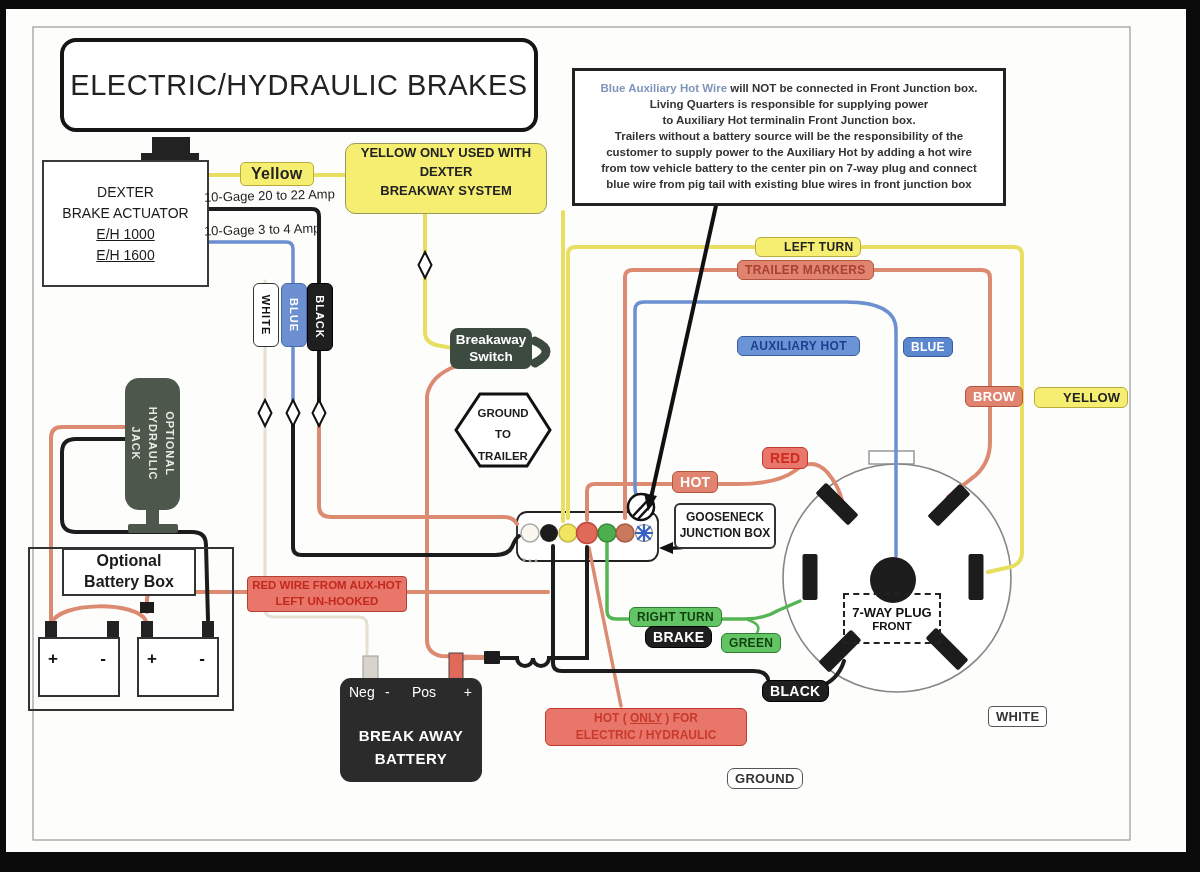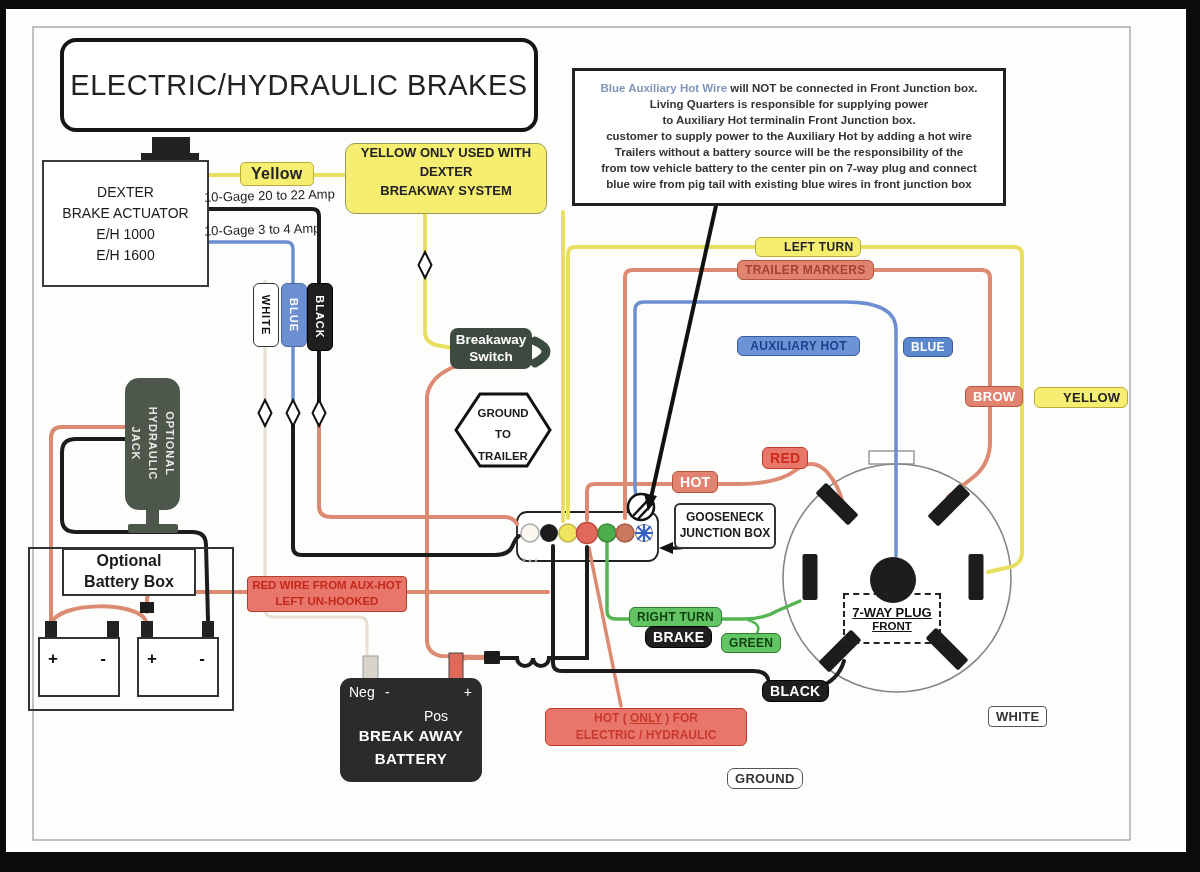--- a/index.html
+++ b/index.html
@@ -28,21 +28,21 @@
   .title-box{
     left:60px;top:38px;width:470px;height:86px;border:4px solid #151515;border-radius:16px;
     display:flex;align-items:center;justify-content:center;background:#fff;
     font-size:29px;color:#222;letter-spacing:.5px;
   }
   .dexter-box{
     left:42px;top:160px;width:163px;height:123px;border:2px solid #3a3a3a;background:#fff;
     display:flex;flex-direction:column;align-items:center;justify-content:center;
     font-size:14px;color:#1b1b1b;line-height:1.5;text-align:center;
   }
-  .dexter-box .u{}
+  .dexter-box .u{text-decoration:underline;}
   .yellow-only{
     left:345px;top:143px;width:200px;height:69px;background:#f5ee71;border:1.5px solid #9a9a58;
     border-radius:10px;display:flex;flex-direction:column;align-items:center;justify-content:flex-start;
     font-weight:bold;font-size:13px;color:#222;line-height:1.45;text-align:center;
   }
   .note-box{
     left:572px;top:68px;width:428px;height:132px;background:#fff;border:3px solid #222;
     display:flex;flex-direction:column;align-items:center;justify-content:center;
     font-weight:bold;font-size:11.5px;line-height:1.38;color:#333;text-align:center;
   }
@@ -104,21 +104,21 @@
   }
   .hot-only{
     left:545px;top:708px;width:200px;height:36px;background:#e8766a;border:1px solid #c0392b;
     border-radius:6px;display:flex;flex-direction:column;align-items:center;justify-content:center;
     font-weight:bold;font-size:12px;color:#c93a2d;line-height:1.4;text-align:center;
   }
   .hot-only .u{text-decoration:underline;}
   .sevenway{
     left:843px;top:593px;width:94px;height:47px;border:2.5px dashed #222;
     display:flex;flex-direction:column;align-items:center;justify-content:center;
-    font-weight:bold;color:#111;text-align:center;text-decoration:underline;
+    font-weight:bold;color:#111;text-align:center;
   }
   .sevenway .l1{font-size:13px;}
   .sevenway .l2{font-size:11.5px;}
   .gage{position:absolute;font-size:13px;color:#222;transform:rotate(-1.5deg);white-space:nowrap;}
   svg{position:absolute;left:0;top:0;}
 </style>
 </head>
 <body>
 
 <svg width="1200" height="872" viewBox="0 0 1200 872">
@@ -260,22 +260,22 @@
 <div class="abs yellow-only">
   <span>YELLOW ONLY USED WITH</span>
   <span>DEXTER</span>
   <span>BREAKWAY SYSTEM</span>
 </div>
 
 <div class="abs note-box">
   <div><span class="hl">Blue Auxiliary Hot Wire</span><span> will NOT be connected in Front Junction box.</span></div>
   <div>Living Quarters is responsible for supplying power</div>
   <div>to Auxiliary Hot terminalin Front Junction box.</div>
+  <div>Trailers without a battery source will be the responsibility of the</div>
   <div>customer to supply power to the Auxiliary Hot by adding a hot wire</div>
-  <div>Trailers without a battery source will be the responsibility of the</div>
   <div>from tow vehicle battery  to the center pin on  7-way plug and connect</div>
   <div>blue wire from pig tail with existing blue wires in front junction box</div>
 </div>
 
 <div class="vlabel w">
     <span>WHITE</span>
   </div>
 <div class="vlabel b">
     <span>BLUE</span>
   </div>
@@ -318,21 +318,21 @@
 
 <div class="abs redwire-label">
   <span>RED WIRE FROM AUX-HOT</span>
   <span>LEFT UN-HOOKED</span>
 </div>
 
 <div class="abs ba-battery">
   <div class="row">
     <span style="left:9px;">Neg</span>
     <span style="left:45px;">-</span>
-    <span style="right:34px;margin-top:24px;">Pos</span>
+    <span style="right:46px;">Pos</span>
     <span style="right:10px;">+</span>
   </div>
   <div class="main">
     <div>BREAK AWAY</div>
     <div>BATTERY</div>
   </div>
 </div>
 
 <div class="chip yellow" style="left:755px;top:237px;">LEFT TURN</div>
 <div class="chip salmon" style="left:737px;top:260px;color:#a8412f;">TRAILER MARKERS</div>

